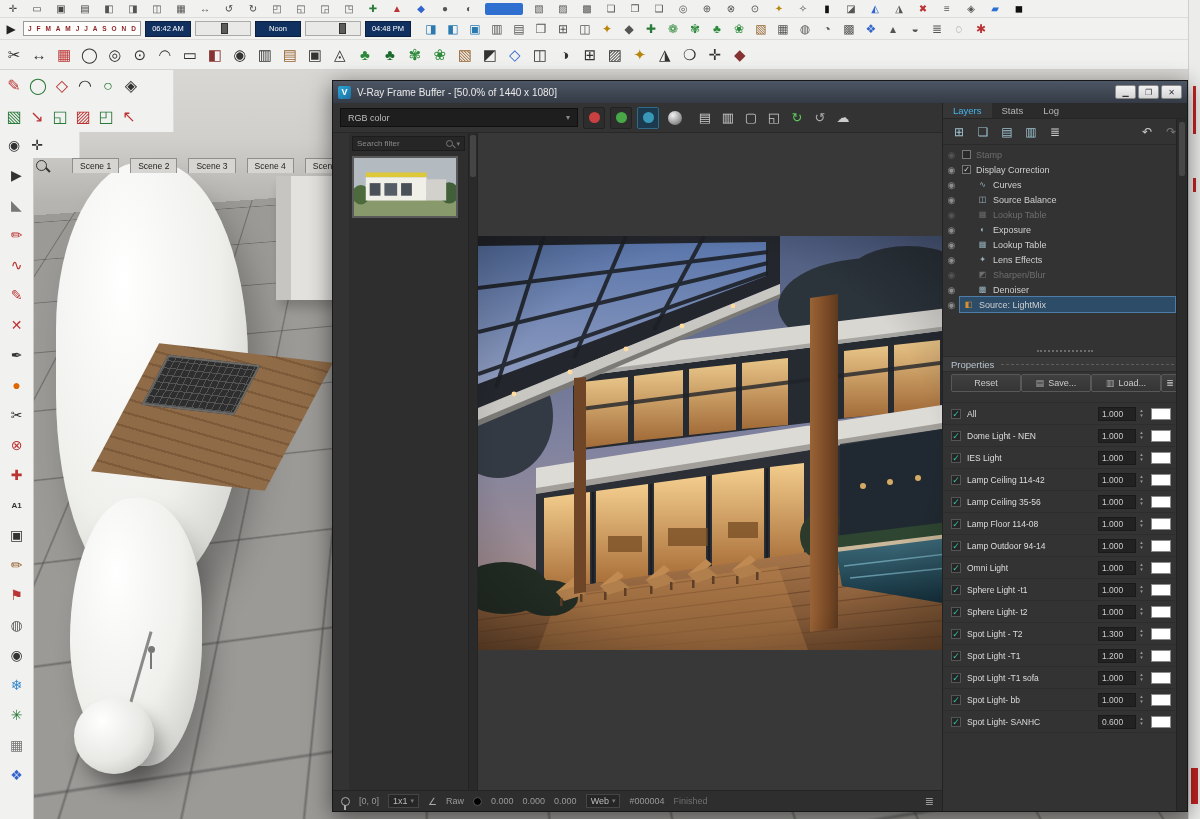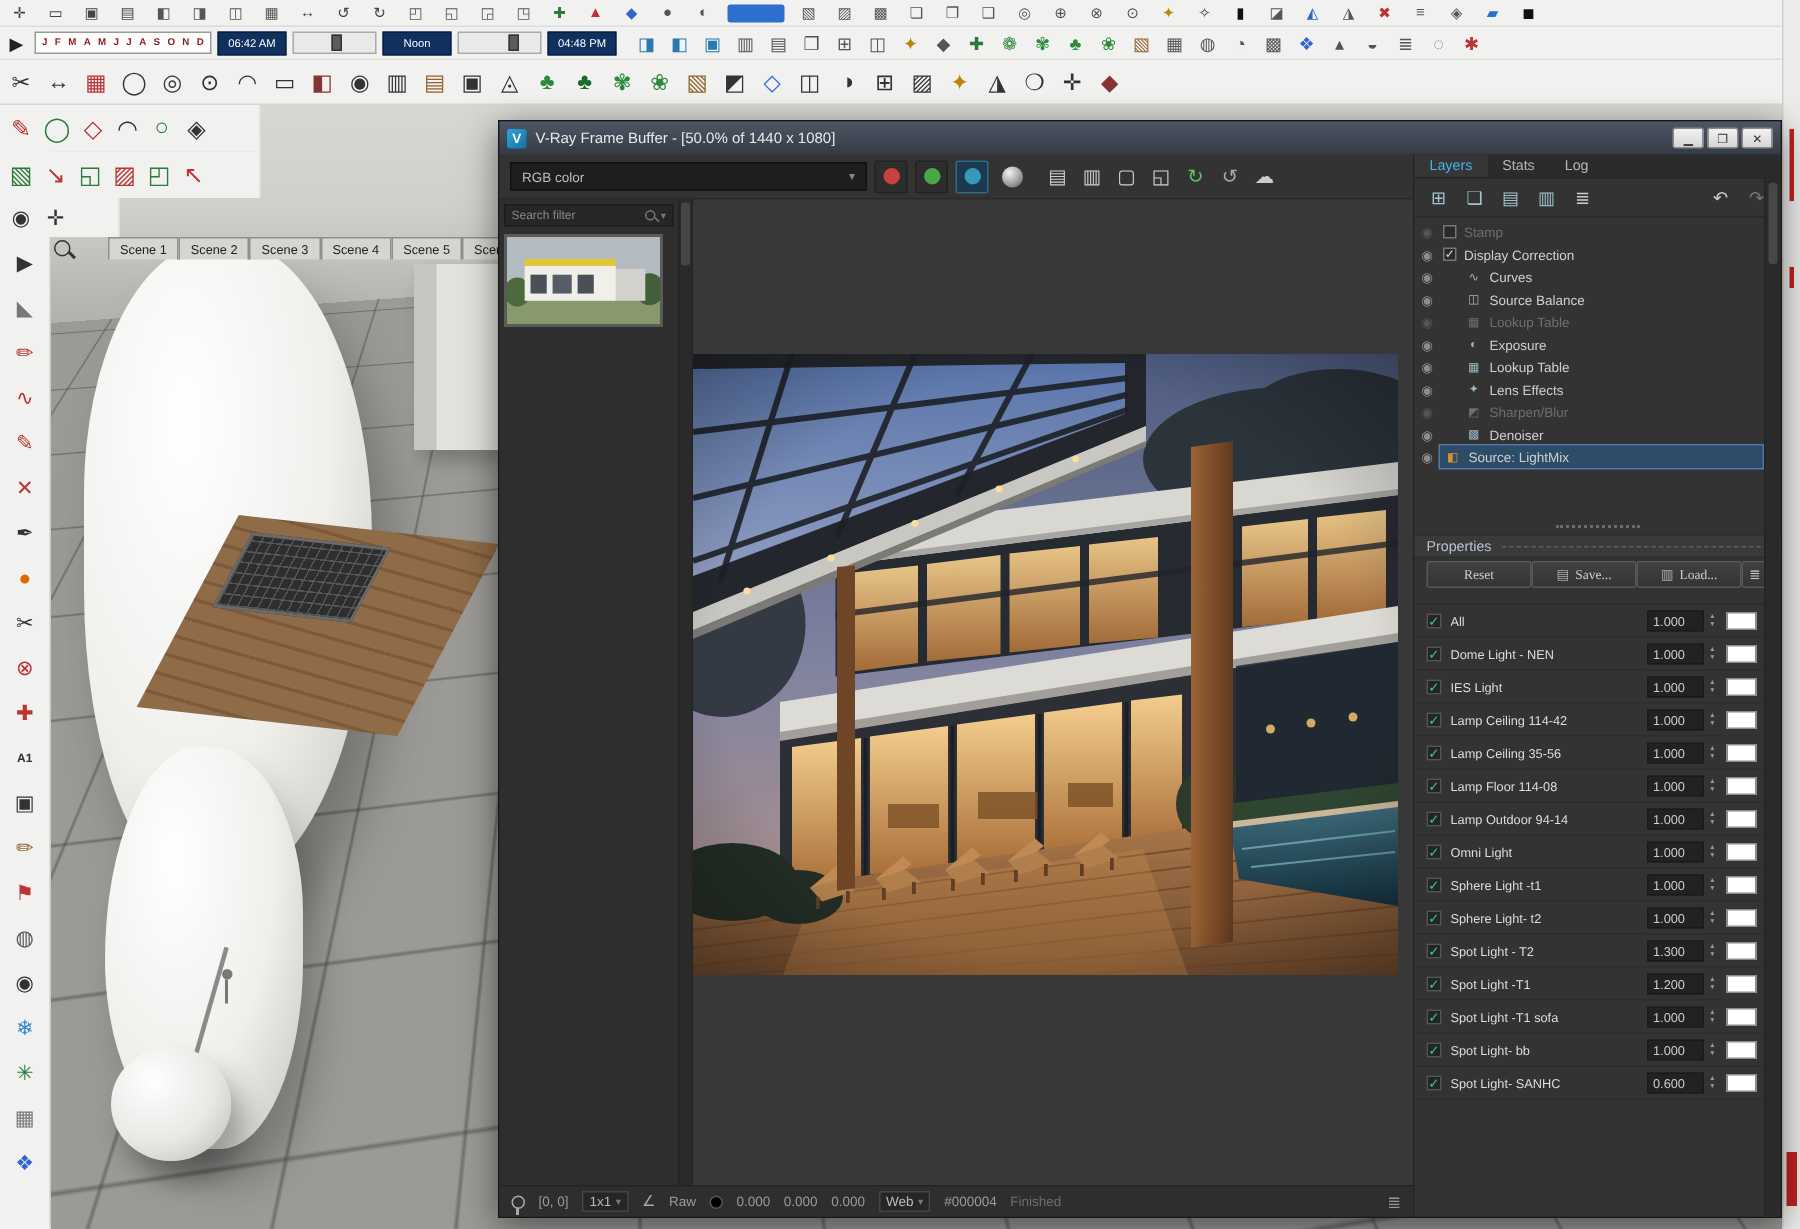--- a/index.html
+++ b/index.html
@@ -83,21 +83,21 @@
   .channel-dd { width:238px; height:19px; background:#1e1e1e; border:1px solid #101010; color:#bdbdbd; font-size:9px; display:flex; align-items:center; padding:0 7px; }
   .channel-dd::after { content:"▾"; margin-left:auto; color:#888; font-size:8px; }
   .dotbtn { width:22px; height:22px; background:#2d2d2d; border:1px solid #222; display:flex; align-items:center; justify-content:center; border-radius:2px; }
   .dotbtn.on { background:#1c3a4d; border-color:#2f6a88; }
   .dotbtn i { width:11px; height:11px; border-radius:50%; display:block; }
   .spherebtn { width:22px; height:22px; display:flex; align-items:center; justify-content:center; }
   .spherebtn i { width:14px; height:14px; border-radius:50%; background:radial-gradient(circle at 35% 30%, #f2f2f2, #9a9a9a 60%, #555); display:block; }
   #vfbicons { display:flex; gap:7px; font-size:13px; margin-left:6px; }
   #vfbicons .ticon { color:#ccc; }
 
-  .vfb-content { flex:1; display:flex; min-height:0; }
+  .vfb-content { flex:1; display:flex; min-height:0;margin-left:16px; }
   .history-panel { width:129px; flex:0 0 129px; background:#2e2e2e; border-right:1px solid #242424; position:relative; padding:3px 12px 3px 3px; }
   .searchbox { height:15px; background:#262626; border:1px solid #1c1c1c; color:#8a8a8a; font-size:8px; display:flex; align-items:center; padding:0 4px; gap:3px; }
   .searchbox .sv { flex:1; }
   .smag { position:relative; width:7px; height:7px; border:1px solid #777; border-radius:50%; flex:0 0 7px; }
   .smag::after { content:""; position:absolute; left:5px; top:5px; width:4px; height:1px; background:#777; transform:rotate(45deg); }
   .searchbox::after { content:"▾"; color:#777; font-size:7px; }
   .thumb { margin-top:5px; width:106px; height:62px; border:2px solid #5a5a5a; background:#444; }
   .hscroll { position:absolute; right:0; top:0; bottom:0; width:9px; background:#2a2a2a; border-left:1px solid #232323; }
   .hscroll i { display:block; margin:2px 1px; height:42px; background:#454545; border-radius:2px; }
 
@@ -133,21 +133,21 @@
   .lspacer { height:44px; display:flex; align-items:flex-end; justify-content:center; padding-bottom:4px; }
   .grip { width:56px; border-top:2px dotted #6a6a6a; }
   .props-header { height:16px; background:#3a3a3a; display:flex; align-items:center; gap:7px; padding:0 8px; color:#b9c4cf; font-size:9.5px; border-top:1px solid #2c2c2c; border-bottom:1px solid #2c2c2c; }
   .props-header .dash { flex:1; border-top:1px dashed #5c5c5c; }
   .modes { height:24px; display:flex; align-items:center; justify-content:space-between; padding:0 12px 0 14px; font-size:9px; color:#a5a5a5; }
   .mode { display:flex; align-items:center; gap:4px; }
   .radio { width:8px; height:8px; border:1px solid #6a6a6a; border-radius:50%; background:#2a2a2a; position:relative; }
   .mode.sel .radio { border-color:#45b4ea; }
   .mode.sel .radio::after { content:""; position:absolute; left:1.5px; top:1.5px; width:4px; height:4px; border-radius:50%; background:#45c6ea; }
   .mode.sel .mlabel { color:#fff; }
-  .btnrow { display:flex; gap:0; padding:2px 8px;font-family:Liberation Serif, serif; }
+  .btnrow { display:flex; gap:0; padding:2px 8px; }
   .vbtn { flex:1; height:18px; background:linear-gradient(#404040,#353535); border:1px solid #585858; border-radius:2px; color:#ccc; font-size:9px; display:flex; align-items:center; justify-content:center; gap:4px; font-family:inherit; }
   .vbtn .bic { font-size:9px; color:#aaa; font-style:normal; }
   .vbtn.sq { flex:0 0 18px; }
   .lights { flex:1; margin-top:8px; overflow:hidden; border-top:1px solid #2c2c2c; padding-right:12px; }
   .light-row { height:22px; display:flex; align-items:center; padding:0 4px 0 8px; border-bottom:1px solid #2d2d2d; font-size:8.5px; color:#ddd; }
   .lm-chk { width:10px; height:10px; background:#252525; border:1px solid #555; color:#35c0a5; font-size:9px; line-height:9px; text-align:center; flex:0 0 10px; }
   .lm-name { margin-left:6px; flex:1; white-space:nowrap; overflow:hidden; }
   .lm-val { width:38px; height:14px; background:#222; border:1px solid #1a1a1a; color:#ccc; display:flex; align-items:center; padding:0 3px; flex:0 0 38px; }
   .lm-spin { width:9px; display:flex; flex-direction:column; align-items:center; margin-left:1px; }
   .lm-spin i { font-size:4.5px; line-height:4.5px; color:#999; font-style:normal; }
@@ -345,21 +345,21 @@
     <span class="ticon" style="color: rgb(85, 85, 85);">◍</span>
     <span class="ticon" style="color: rgb(51, 51, 51);">◉</span>
     <span class="ticon" style="color: rgb(51, 136, 204);">❄</span>
     <span class="ticon" style="color: rgb(42, 122, 58);">✳</span>
     <span class="ticon" style="color: rgb(119, 119, 119);">▦</span>
     <span class="ticon" style="color: rgb(51, 102, 204);">❖</span>
   </div>
 
 <div id="scenestrip">
   <span class="magicon"></span>
-  <span id="scenetabs" style="display:flex;gap:0;">
+  <span id="scenetabs" style="display:flex;gap:11px;">
       <div class="scene-tab">Scene 1</div>
       <div class="scene-tab">Scene 2</div>
       <div class="scene-tab">Scene 3</div>
       <div class="scene-tab">Scene 4</div>
       <div class="scene-tab">Scene 5</div>
       <div class="scene-tab">Scene 6</div>
     </span>
 </div>
 
 <div id="edge">

